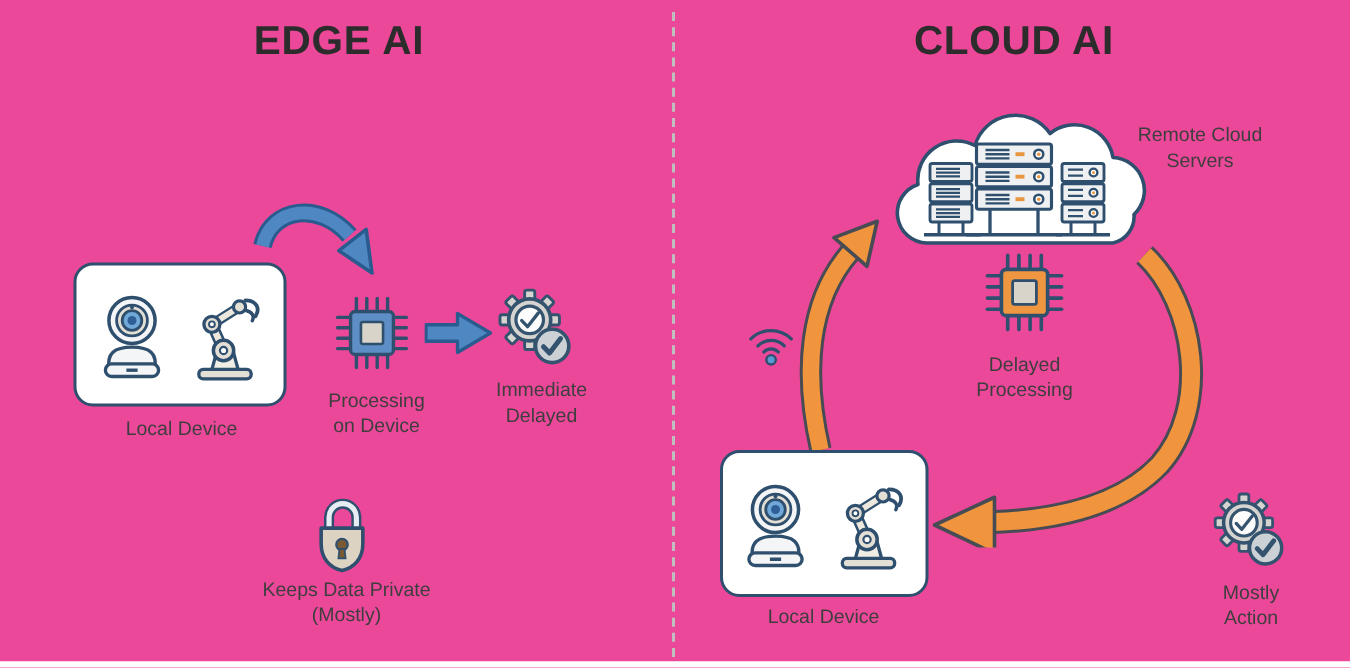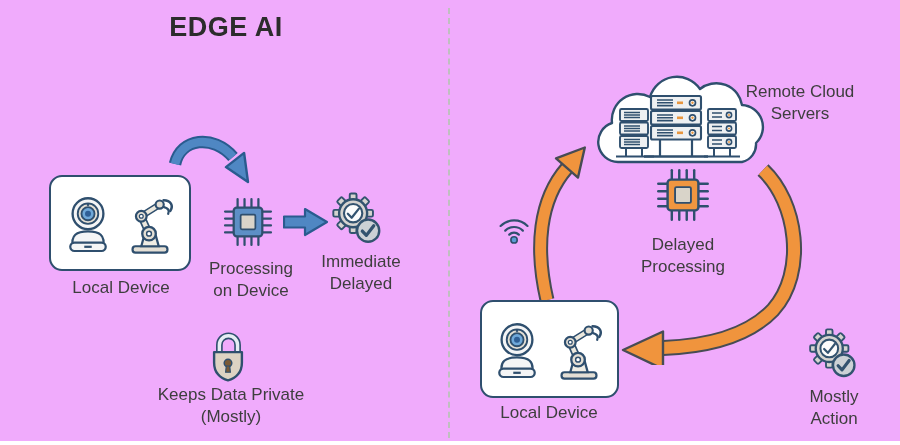--- a/index.html
+++ b/index.html
@@ -1,22 +1,22 @@
 <!DOCTYPE html>
 <html><head>
 <meta charset="utf-8">
 <style>
   html,body{margin:0;padding:0;background:#fff;}
-  .canvas{position:relative;width:900px;height:441px;background:#f0abfc;overflow:hidden;
+  .canvas{position:relative;width:900px;height:441px;background:#ec4899;overflow:hidden;
           font-family:"Liberation Sans",sans-serif;}
   .divider{position:absolute;left:448px;top:8px;height:430px;width:0;
            border-left:2px dashed #bfbfbf;}
   .title{position:absolute;text-align:center;font-size:27px;font-weight:bold;
          color:#2c2c2c;letter-spacing:.5px;}
-  .lbl{position:absolute;text-align:center;white-space:pre-line;font-size:17px;
+  .lbl{position:absolute;text-align:center;white-space:pre-line;font-size:13px;
        line-height:1.32;color:#3e3e3e;}
   .abs{position:absolute;}
   .device-box{position:absolute;background:#fff;border:2.5px solid #2f4f6e;
               border-radius:13px;display:flex;align-items:center;justify-content:center;gap:3px;}
 </style>
 </head>
 <body>
 
 <svg width="0" height="0" style="position:absolute" aria-hidden="true">
   <defs>
@@ -128,20 +128,21 @@
   <svg class="abs" style="left:205px;top:326px" width="46" height="56" viewBox="0 0 48 58">
     <path d="M 15 29 V 19.5 A 9.5 9.5 0 0 1 34 19.5 V 29" fill="none" stroke="#2f4f6e" stroke-width="7"></path>
     <path d="M 15 29 V 19.5 A 9.5 9.5 0 0 1 34 19.5 V 29" fill="none" stroke="#e6edf3" stroke-width="3.6"></path>
     <path d="M 9.5 27 H 38.5 V 38 C 38.5 48 32.5 54.5 24 56.5 C 15.5 54.5 9.5 48 9.5 38 Z" fill="#ddd3c3" stroke="#2f4f6e" stroke-width="2.5" stroke-linejoin="round"></path>
     <circle cx="24" cy="38.5" r="4" fill="#7a5a35" stroke="#2f4f6e" stroke-width="1.5"></circle>
     <path d="M 22.2 41.5 L 21.5 48 H 26.5 L 25.8 41.5 Z" fill="#7a5a35" stroke="#2f4f6e" stroke-width="1.2"></path>
   </svg>
   <div class="lbl" style="left:126px;top:384px;width:210px">Keeps Data Private
 (Mostly)</div>
 
+  <div class="title" style="left:452px;top:12px;width:448px">CLOUD AI</div>
 
   <svg class="abs" style="left:523px;top:128px" width="80" height="175" viewBox="0 0 80 175">
     <path d="M 24 172 C 12 120 16 72 44 40" fill="none" stroke="#474c54" stroke-width="15"></path>
     <path d="M 24 172 C 12 120 16 72 44 40" fill="none" stroke="#f0943d" stroke-width="11"></path>
     <polygon points="61.8,19.5 55,49.6 33,30.4" fill="#f0943d" stroke="#474c54" stroke-width="2.4" stroke-linejoin="round"></polygon>
   </svg>
 
   <svg class="abs" style="left:615px;top:160px" width="200" height="205" viewBox="0 0 200 205">
     <path d="M 148 10 C 182 42 192 112 158 150 C 136 173 100 186 48 188" fill="none" stroke="#474c54" stroke-width="16"></path>
     <path d="M 148 10 C 182 42 192 112 158 150 C 136 173 100 186 48 188" fill="none" stroke="#f0943d" stroke-width="12"></path>

